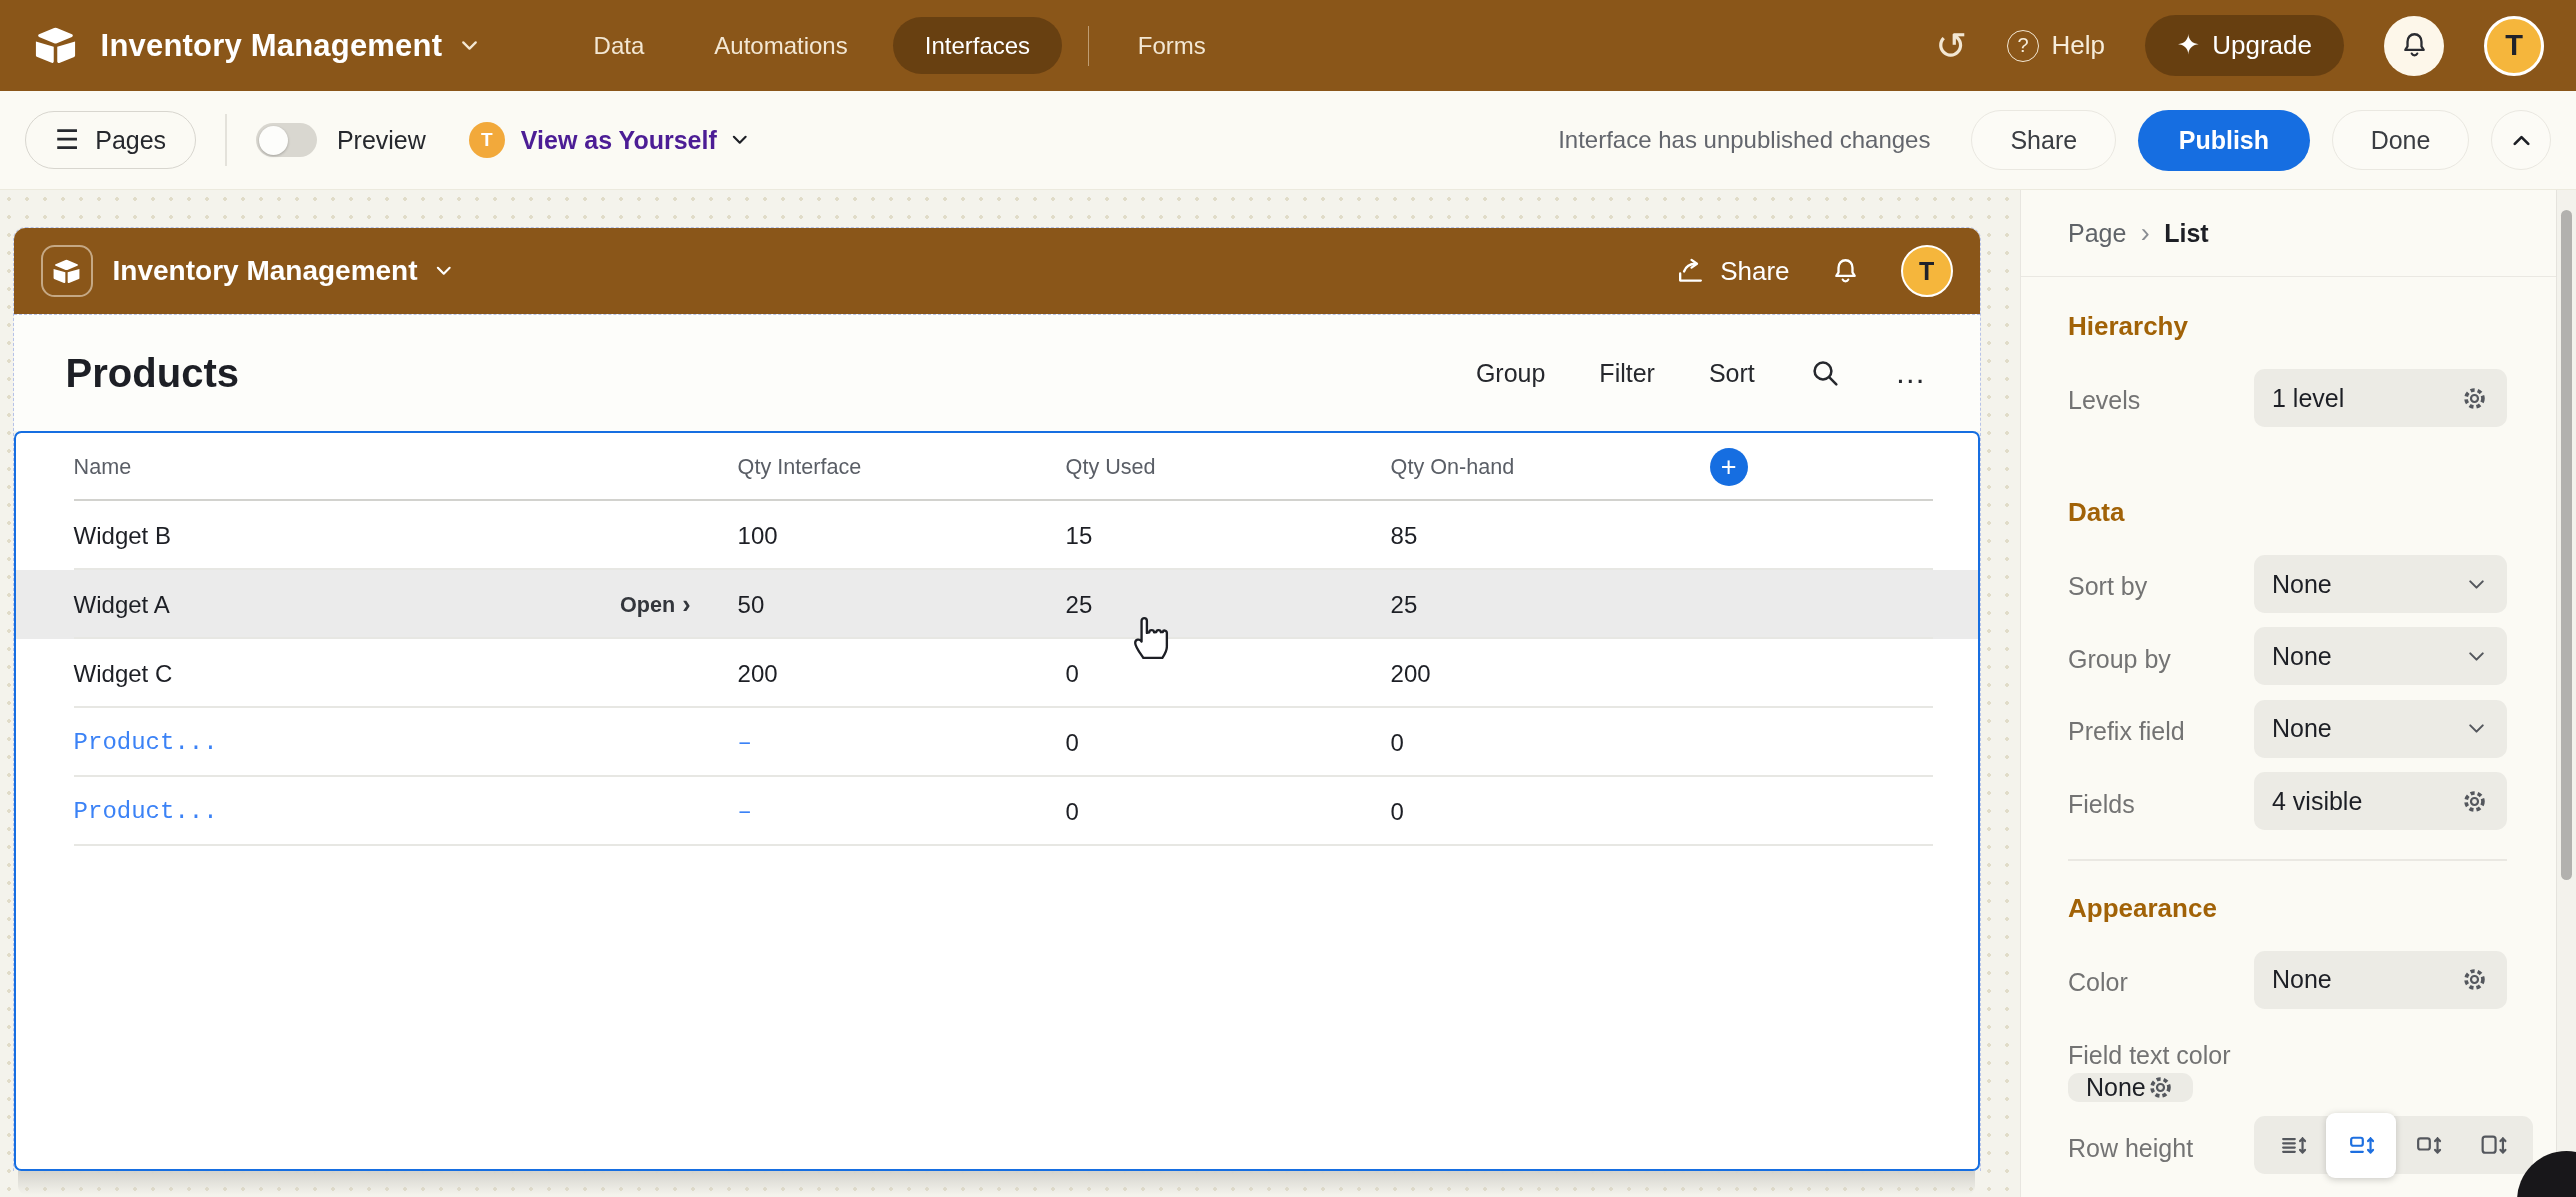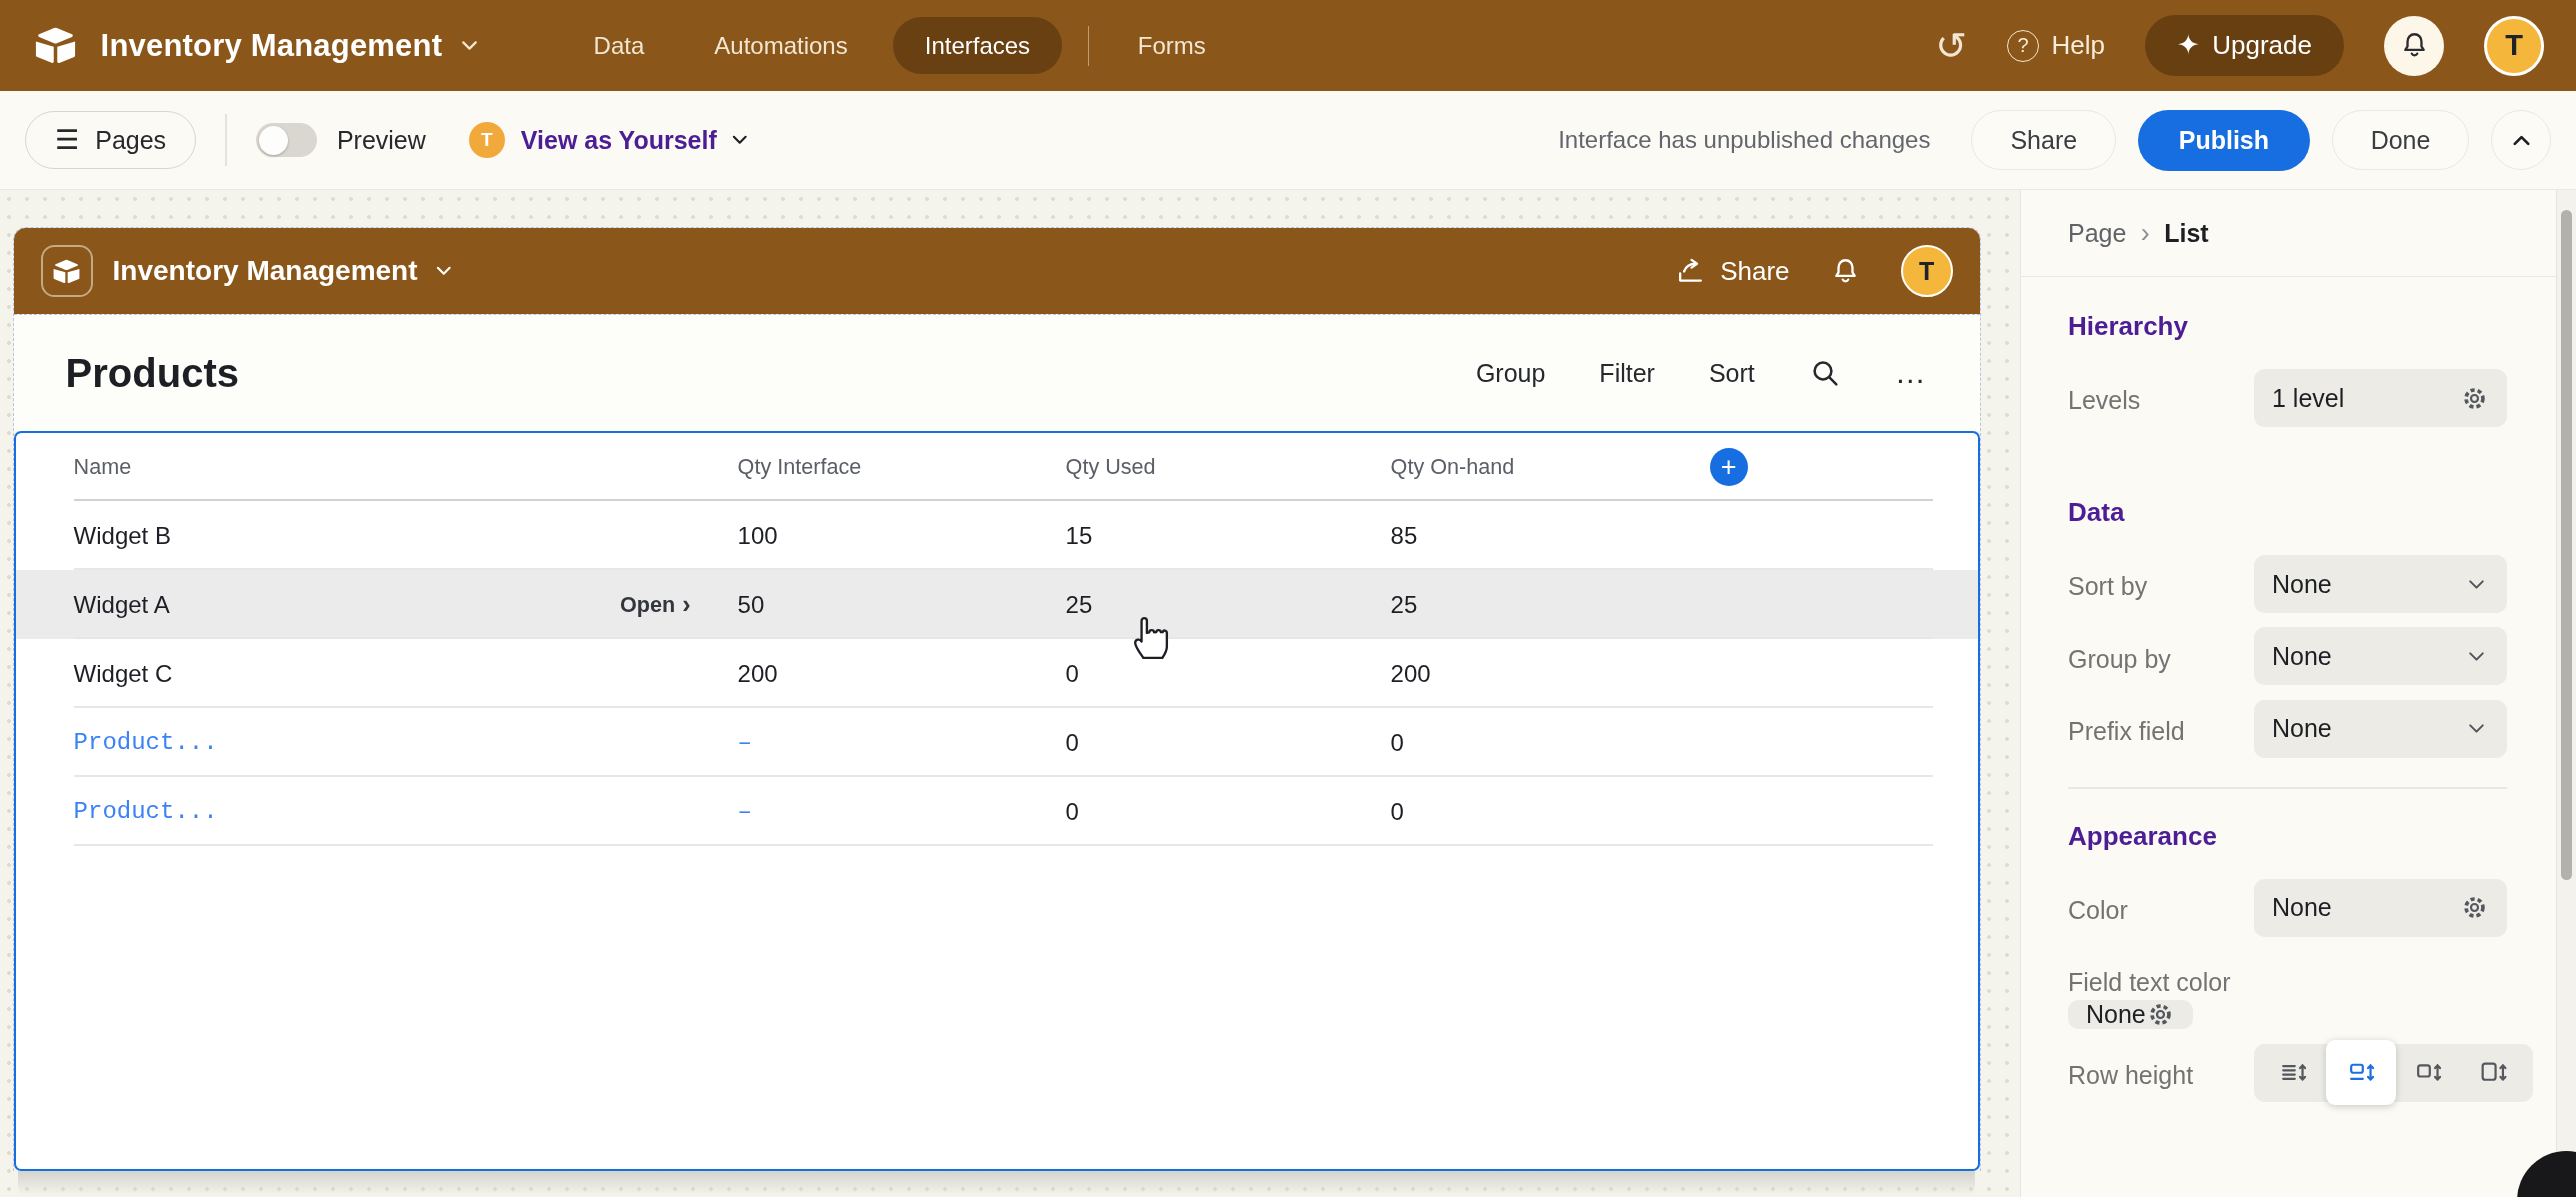--- a/index.html
+++ b/index.html
@@ -76,21 +76,21 @@
   .add-field-btn { width:38px; height:38px; border-radius:50%; background:#166ee1; color:#fff; font-size:27px; display:flex; align-items:center; justify-content:center; line-height:1; }
   .page-shadow { width:1957px; height:23.5px; margin-left:5.4px; background:linear-gradient(#d4d3cd, rgba(212,211,205,0)); border-radius:0 0 9px 9px; }
 
   
   .panel { width:536px; background:#fbfaf4; border-left:1.8px solid #e8e6e0; }
   .breadcrumb-row { height:87px; display:flex; align-items:center; padding:0 47px; border-bottom:1.8px solid #eae8e2; font-size:25px; }
   .crumb-parent { color:#5f6368; }
   .crumb-sep { color:#8a8d93; margin:0 14.4px; font-size:27px; }
   .crumb-current { color:#1d1f25; font-weight:700; }
   .panel-body { padding:0 49px 0 47px; }
-  .section-heading { font-size:26px; font-weight:700; color:#4c1d95; }
+  .section-heading { font-size:26px; font-weight:700; color:#a16207; }
   .h-hierarchy { margin-top:34px; }
   .h-data { margin-top:70px; }
   .h-appearance { margin-top:32px; }
   .prop-row { display:flex; align-items:flex-start; margin-top:27px; }
   .prop-row + .prop-row { margin-top:14.4px; }
   .prop-label { width:186px; font-size:25px; color:#737373; flex-shrink:0; padding-top:14.4px; line-height:1.4; }
   .prop-control { flex:1; height:58px; background:#ecebe5; border-radius:10.8px; display:flex; align-items:center; padding:0 18px; font-size:25px; color:#1d1f25; }
   .prop-value { flex:1; }
   .ctl-icon { display:flex; align-items:center; }
   .panel-divider { height:1.8px; background:#eae8e2; margin-top:29px; }
@@ -349,20 +349,32 @@
           <span class="prop-label">Prefix field</span>
           <span class="prop-control">
             <span class="prop-value">None</span>
             <span class="ctl-icon">
               <svg width="25" height="25" viewBox="0 0 24 24">
                   <path d="M6 9l6 6 6-6" fill="none" stroke="#54575d" stroke-width="2" stroke-linecap="round" stroke-linejoin="round"></path>
                 </svg>
             </span>
           </span>
         </div>
+        <div class="prop-row">
+          <span class="prop-label">Fields</span>
+          <span class="prop-control">
+            <span class="prop-value">4 visible</span>
+            <span class="ctl-icon">
+              <svg width="29" height="29" viewBox="0 0 24 24">
+                  <circle cx="12" cy="12" r="7" fill="none" stroke="#54575d" stroke-width="3" stroke-dasharray="3.4 2.5"></circle>
+                  <circle cx="12" cy="12" r="2.9" fill="none" stroke="#54575d" stroke-width="1.8"></circle>
+                </svg>
+            </span>
+          </span>
+        </div>
 
         <div class="panel-divider"></div>
 
         <div class="section-heading h-appearance">Appearance</div>
         <div class="prop-row">
           <span class="prop-label">Color</span>
           <span class="prop-control">
             <span class="prop-value">None</span>
             <span class="ctl-icon">
               <svg width="29" height="29" viewBox="0 0 24 24">

